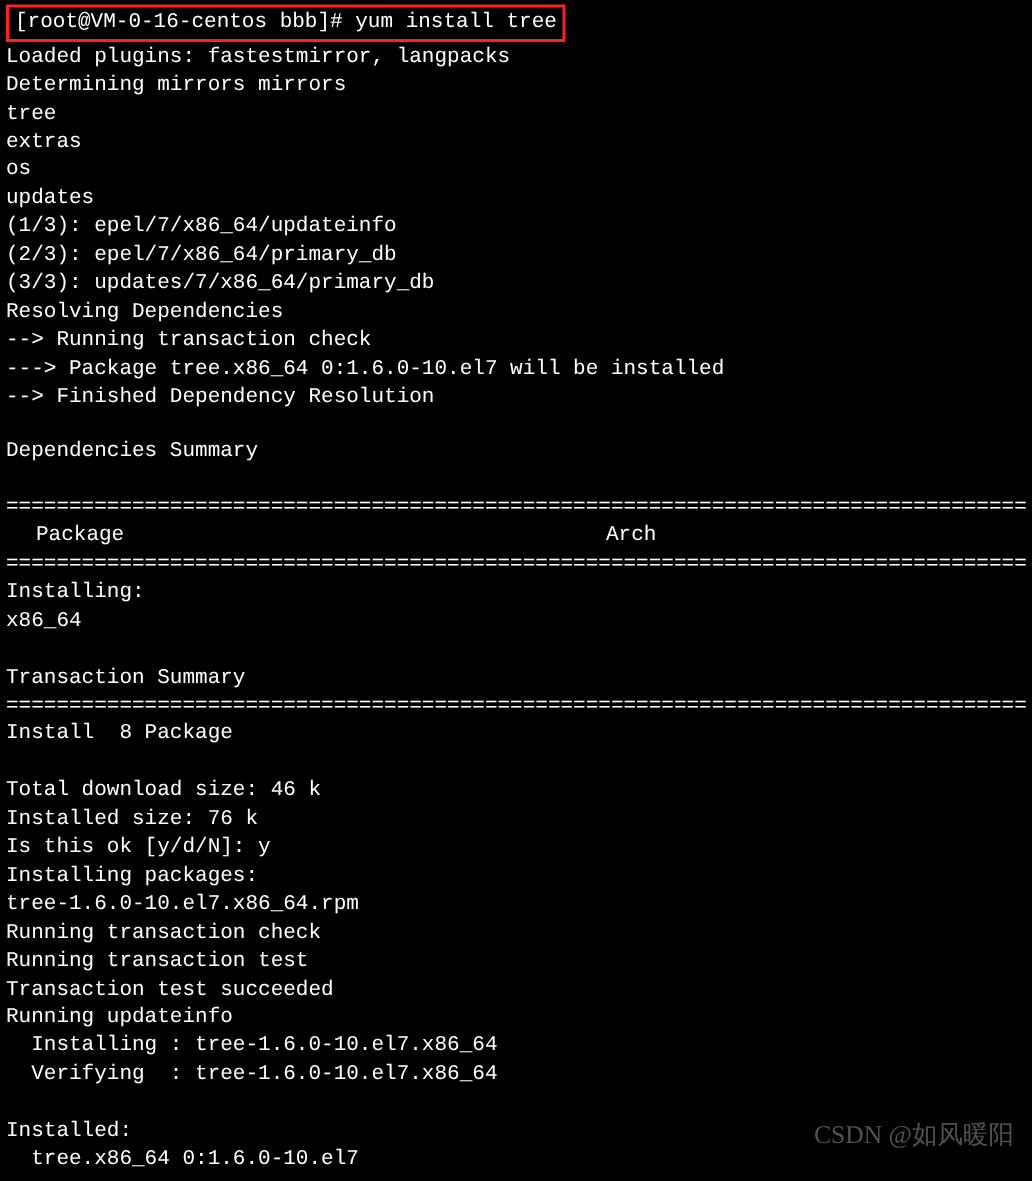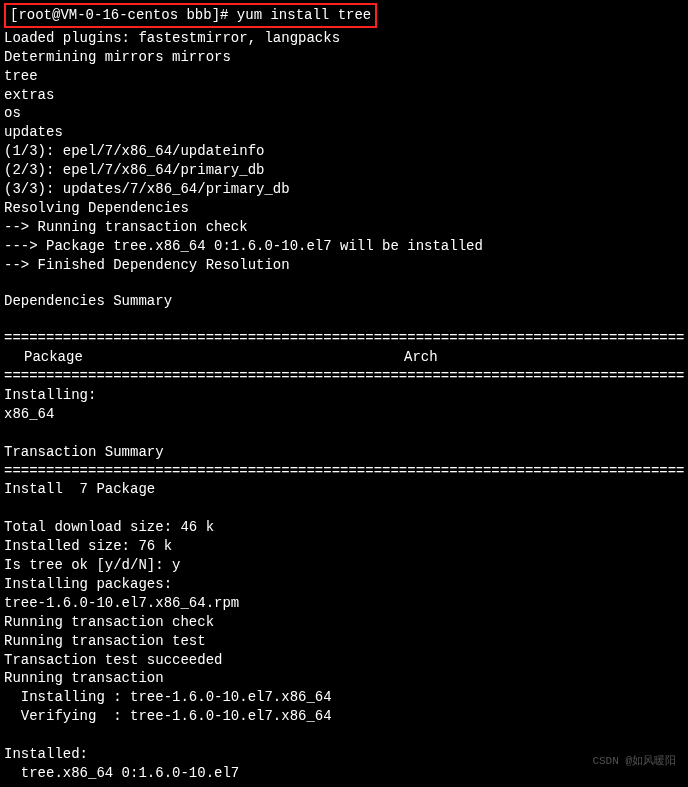--- a/index.html
+++ b/index.html
@@ -43,22 +43,22 @@
       margin-left: 20px;
     }
     .col-arch {
       flex: 1;
     }
     .watermark {
       position: absolute;
       right: 12px;
       bottom: 18px;
       color: rgba(180,180,180,0.45);
-      font-family: Liberation Mono, monospace;
-      font-size: 11px;
+      font-family: Liberation Serif, serif;
+      font-size: 17px;
       pointer-events: none;
     }
   </style>
 </head>
 <body>
 
 
 
 <div class="command-line">
   <span>[root@VM-0-16-centos bbb]# yum install tree</span>
@@ -88,31 +88,31 @@
 </div>
 <div class="line sep">================================================================================================</div>
 
 <div class="line">Installing:</div>
 <div class="table-row">
   <div class="col-arch">x86_64</div>
 </div>
 <div class="line">&nbsp;</div>
 <div class="line">Transaction Summary</div>
 <div class="line sep">================================================================================================</div>
-<div class="line">Install  7 Package</div>
+<div class="line">Install  8 Package</div>
 <div class="line">&nbsp;</div>
 <div class="line">Total download size: 46 k</div>
 <div class="line">Installed size: 76 k</div>
-<div class="line">Is tree ok [y/d/N]: y</div>
+<div class="line">Is this ok [y/d/N]: y</div>
 <div class="line">Installing packages:</div>
 <div class="line">tree-1.6.0-10.el7.x86_64.rpm</div>
 <div class="line">Running transaction check</div>
 <div class="line">Running transaction test</div>
 <div class="line">Transaction test succeeded</div>
-<div class="line">Running transaction</div>
+<div class="line">Running updateinfo</div>
 <div class="line">  Installing : tree-1.6.0-10.el7.x86_64</div>
 <div class="line">  Verifying  : tree-1.6.0-10.el7.x86_64</div>
 <div class="line">&nbsp;</div>
 <div class="line">Installed:</div>
 <div class="line">  tree.x86_64 0:1.6.0-10.el7</div>
 <div class="line">&nbsp;</div>
 
 
 <div class="watermark">CSDN @如风暖阳</div>
 

